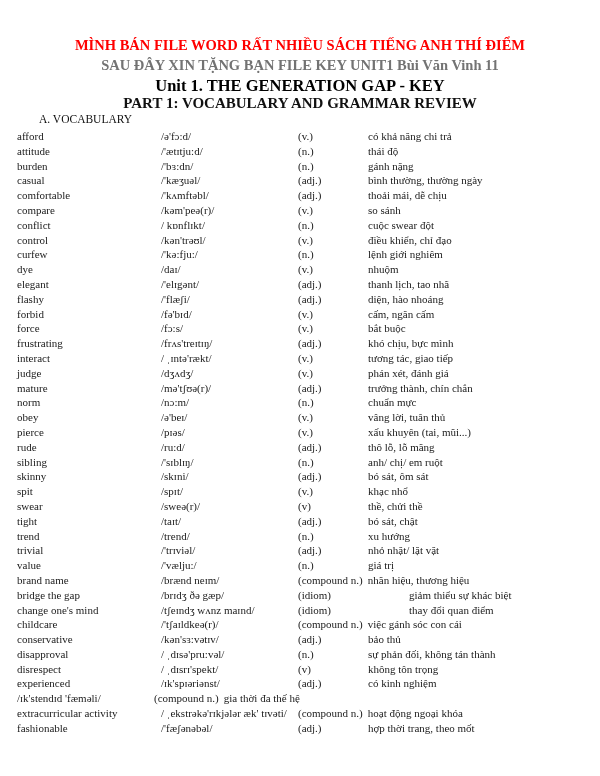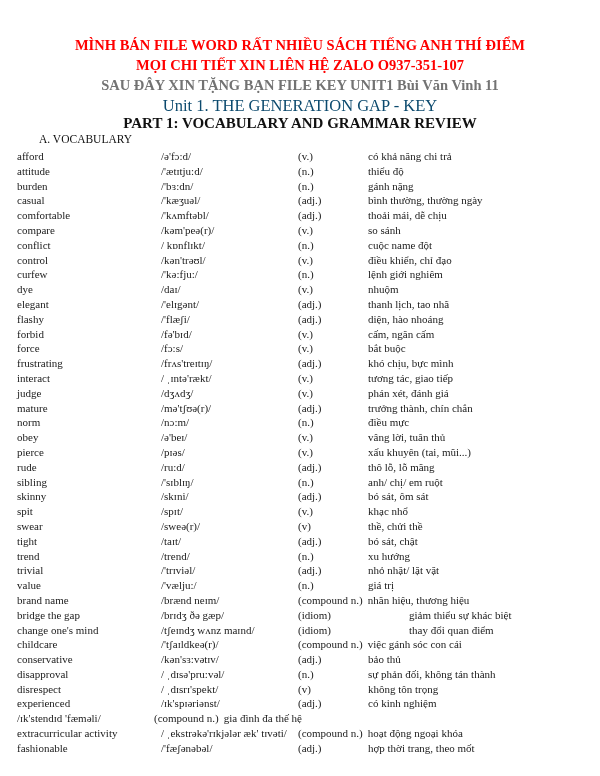--- a/index.html
+++ b/index.html
@@ -11,25 +11,25 @@
   }
   .page{width:600px;height:636px;box-sizing:border-box;padding-top:35px;}
   .promo-line{
     font-weight:bold;
     font-size:14.5px;
     line-height:20px;
     text-align:center;
     white-space:nowrap;
   }
   .unit-title{
-    font-weight:normal;
+    font-weight:bold;
     font-size:16.5px;
     line-height:21px;
     text-align:center;
-    color:#0c4a6e;
+    color:#000000;
     white-space:nowrap;
   }
   .part-title{
     font-weight:bold;
     font-size:15px;
     line-height:14px;
     text-align:center;
     color:#111;
     white-space:nowrap;
   }
@@ -53,37 +53,36 @@
   .pos{min-width:70px;flex:none;}
   .pos-idiom{min-width:111px;}
   .pos-compound{min-width:0;margin-right:5px;}
   .meaning{flex:1;}
 </style>
 </head>
 <body>
 
 <div class="page">
   <div class="promo-line" style="color: rgb(255, 0, 0);">MÌNH BÁN FILE WORD RẤT NHIỀU SÁCH TIẾNG ANH THÍ ĐIỂM</div>
-  <div class="promo-line" style="color: rgb(255, 0, 0);">MỌI CHI TIẾT XIN LIÊN HỆ ZALO O937-351-107</div>
   <div class="promo-line" style="color: #737373;">SAU ĐÂY XIN TẶNG BẠN FILE KEY UNIT1 Bùi Văn Vinh 11</div>
   <div class="unit-title">Unit 1. THE GENERATION GAP - KEY</div>
   <div class="part-title">PART 1: VOCABULARY AND GRAMMAR REVIEW</div>
   <div class="section-heading">A. VOCABULARY</div>
   <div class="vtable">
       <div class="vrow">
         <span class="word">afford</span>
         <span class="ipa">/ə'fɔ:d/</span>
         <span class="pos">(v.)</span>
         <span class="meaning">có khả năng chi trả</span>
       </div>
       <div class="vrow">
         <span class="word">attitude</span>
         <span class="ipa">/'ætɪtju:d/</span>
         <span class="pos">(n.)</span>
-        <span class="meaning">thiểu độ</span>
+        <span class="meaning">thái độ</span>
       </div>
       <div class="vrow">
         <span class="word">burden</span>
         <span class="ipa">/'bɜ:dn/</span>
         <span class="pos">(n.)</span>
         <span class="meaning">gánh nặng</span>
       </div>
       <div class="vrow">
         <span class="word">casual</span>
         <span class="ipa">/'kæʒuəl/</span>
@@ -99,21 +98,21 @@
       <div class="vrow">
         <span class="word">compare</span>
         <span class="ipa">/kəm'peə(r)/</span>
         <span class="pos">(v.)</span>
         <span class="meaning">so sánh</span>
       </div>
       <div class="vrow">
         <span class="word">conflict</span>
         <span class="ipa">/ kɒnflɪkt/</span>
         <span class="pos">(n.)</span>
-        <span class="meaning">cuộc name đột</span>
+        <span class="meaning">cuộc swear đột</span>
       </div>
       <div class="vrow">
         <span class="word">control</span>
         <span class="ipa">/kən'trəʊl/</span>
         <span class="pos">(v.)</span>
         <span class="meaning">điều khiển, chỉ đạo</span>
       </div>
       <div class="vrow">
         <span class="word">curfew</span>
         <span class="ipa">/'kə:fju:/</span>
@@ -171,21 +170,21 @@
       <div class="vrow">
         <span class="word">mature</span>
         <span class="ipa">/mə'tʃʊə(r)/</span>
         <span class="pos">(adj.)</span>
         <span class="meaning">trưởng thành, chín chắn</span>
       </div>
       <div class="vrow">
         <span class="word">norm</span>
         <span class="ipa">/nɔ:m/</span>
         <span class="pos">(n.)</span>
-        <span class="meaning">điều mực</span>
+        <span class="meaning">chuẩn mực</span>
       </div>
       <div class="vrow">
         <span class="word">obey</span>
         <span class="ipa">/ə'beɪ/</span>
         <span class="pos">(v.)</span>
         <span class="meaning">vâng lời, tuân thủ</span>
       </div>
       <div class="vrow">
         <span class="word">pierce</span>
         <span class="ipa">/pɪəs/</span>
@@ -290,21 +289,21 @@
       </div>
       <div class="vrow">
         <span class="word">experienced</span>
         <span class="ipa">/ɪk'spɪəriənst/</span>
         <span class="pos">(adj.)</span>
         <span class="meaning">có kinh nghiệm</span>
       </div>
       <div class="vrow">
         <span class="ipa">/ɪk'stendɪd 'fæməli/</span>
         <span class="pos pos-compound">(compound n.)</span>
-        <span class="meaning">gia đình đa thế hệ</span>
+        <span class="meaning">gia thời đa thế hệ</span>
       </div>
       <div class="vrow">
         <span class="word">extracurricular activity</span>
         <span class="ipa">/ ˌekstrəkə'rɪkjələr æk' tɪvəti/</span>
         <span class="pos pos-compound">(compound n.)</span>
         <span class="meaning">hoạt động ngoại khóa</span>
       </div>
       <div class="vrow">
         <span class="word">fashionable</span>
         <span class="ipa">/'fæʃənəbəl/</span>

